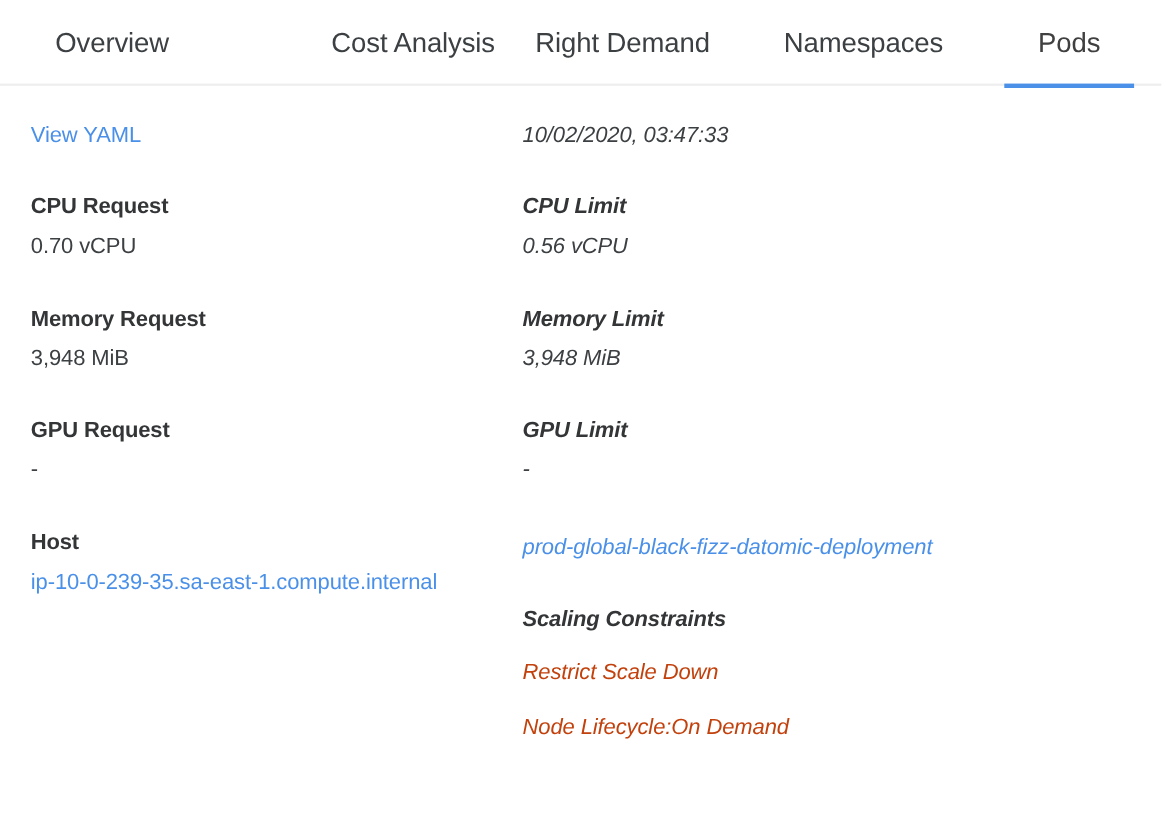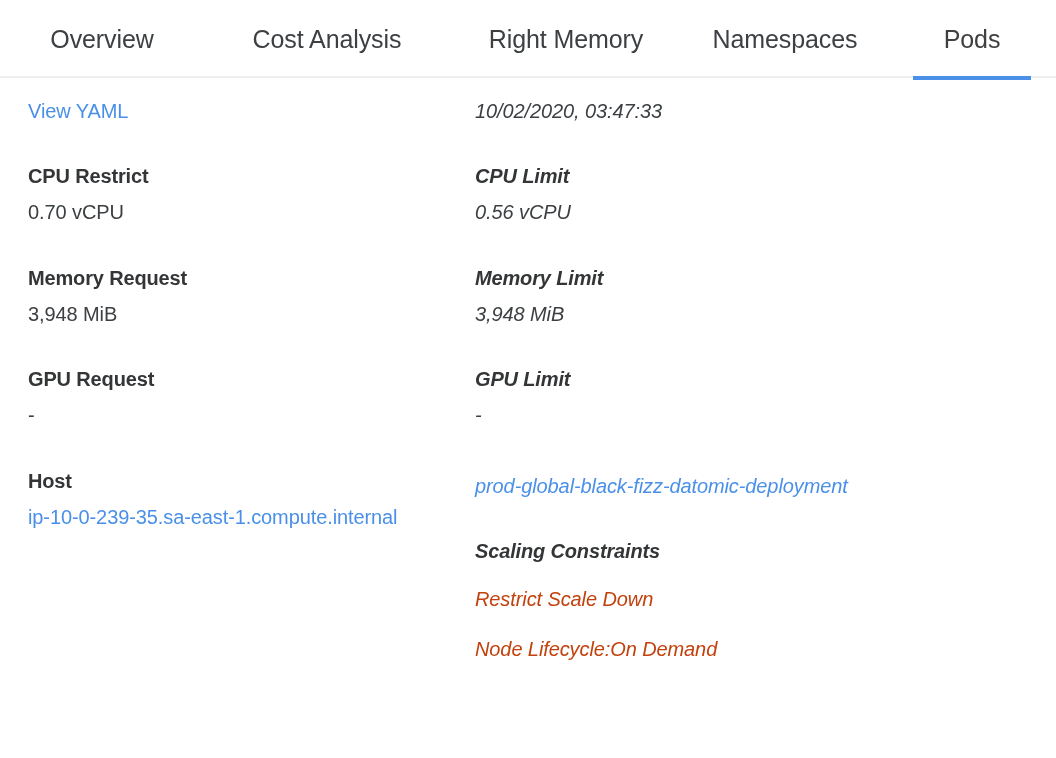--- a/index.html
+++ b/index.html
@@ -40,21 +40,21 @@
     align-items: center;
     justify-content: center;
     font-size: 25px;
     color: #3c4043;
     letter-spacing: -0.1px;
     cursor: pointer;
     user-select: none;
     white-space: nowrap;
   }
   .tab-0 { width: 204px; }
-  .tab-1 { width: 246px; }
+  .tab-1 { width: 246px; justify-content: flex-end; }
   .tab-2 { width: 232px; }
   .tab-3 { width: 206px; }
   .tab-4 { width: 168px; }
 
   .tab.active {
     color: #404040;
   }
   .tab.active::after {
     content: "";
     position: absolute;
@@ -62,21 +62,21 @@
     transform: translateX(-50%);
     bottom: -2px;
     width: 118px;
     height: 4px;
     background: #4a90e8;
   }
 
   
   .content {
     display: flex;
-    padding-top: 0;
+    padding-top: 12px;
   }
   .col {
     width: 465px;
     flex: 0 0 465px;
   }
   .col-left { padding-left: 28px; }
   .col-right { padding-left: 10px; font-style: italic; }
 
   .field {
     margin: 0;
@@ -118,21 +118,21 @@
 
 <nav class="tabbar">
   <ul class="tabs">
     <li class="tab tab-0">
       <span>Overview</span>
     </li>
     <li class="tab tab-1">
       <span>Cost Analysis</span>
     </li>
     <li class="tab tab-2">
-      <span>Right Memory</span>
+      <span>Right Demand</span>
     </li>
     <li class="tab tab-3">
       <span>Namespaces</span>
     </li>
     <li class="tab tab-4 active">
       <span>Pods</span>
     </li>
   </ul>
 </nav>
 
@@ -140,21 +140,21 @@
 
   <section class="col col-left">
 
     <div class="field row-top">
       <div class="field-value nowrap">
         <span class="link">View YAML</span>
       </div>
     </div>
 
     <div class="field gap-lg">
-      <div class="field-label">CPU Restrict</div>
+      <div class="field-label">CPU Request</div>
       <div class="field-value nowrap label-gap">0.70 vCPU</div>
     </div>
 
     <div class="field gap-lg">
       <div class="field-label">Memory Request</div>
       <div class="field-value nowrap label-gap">3,948 MiB</div>
     </div>
 
     <div class="field gap-lg">
       <div class="field-label">GPU Request</div>

